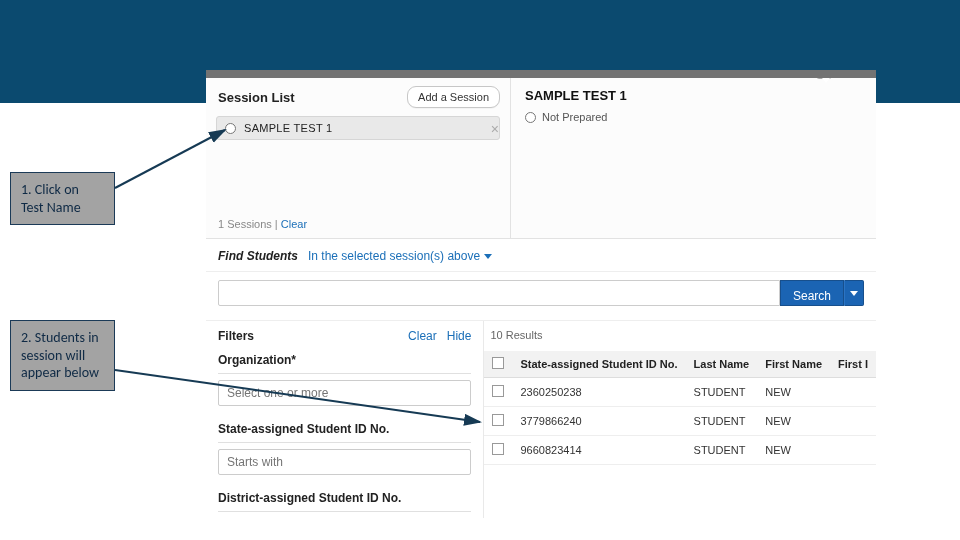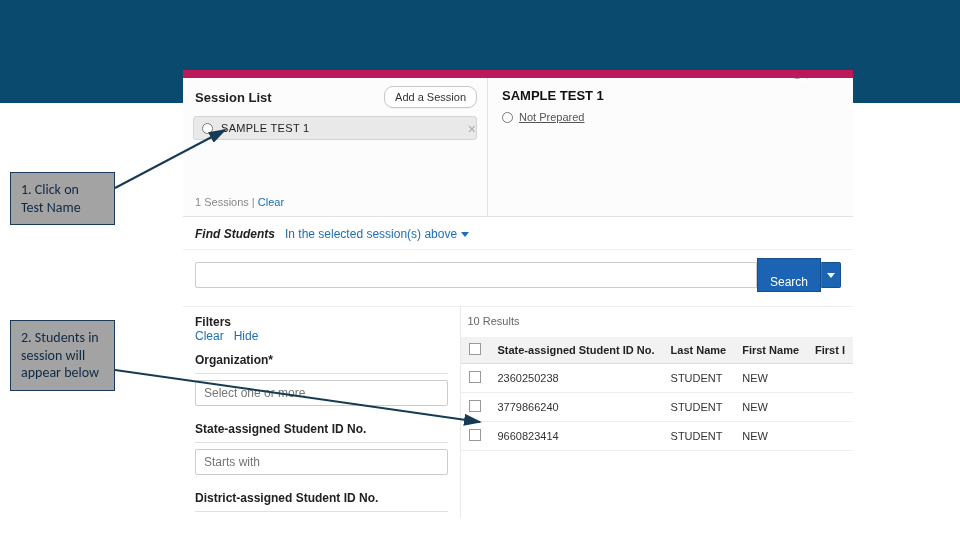--- a/index.html
+++ b/index.html
@@ -5,24 +5,24 @@
   * { box-sizing: border-box; margin: 0; padding: 0; }
   html, body { width: 960px; height: 540px; font-family: Arial, Helvetica, sans-serif; overflow: hidden; background: #fff; }
 
   .top-band {
     position: absolute; left: 0; top: 0; width: 960px; height: 103px;
     background: #0b4a6f;
   }
 
   .app-frame {
     position: absolute;
-    left: 183px; top: 70px;
+    left: 206px; top: 70px;
     width: 670px; height: 448px;
     background: #fff;
-    border-top: 8px solid #be185d;
+    border-top: 8px solid #737373;
     overflow: hidden;
     display: flex; flex-direction: column;
   }
 
   .upper {
     display: flex;
     height: 184px;
     border-bottom: 1px solid #e2e2e2;
     background: #fcfcfc;
   }
@@ -56,21 +56,21 @@
     color: #aaa; font-size: 14px; cursor: pointer; padding: 0 4px;
   }
 
   .sl-foot {
     position: absolute; left: 12px; bottom: 8px;
     font-size: 11px; color: #888;
   }
   .sl-foot .clear { color: #1b6fb8; cursor: pointer; }
 
   .detail-title { font-weight: bold; font-size: 13px; color: #111; padding: 10px 14px 6px 14px; }
-  .detail-status { display: flex; align-items: center; padding: 2px 14px; font-size: 11px; color: #555; text-decoration: underline; }
+  .detail-status { display: flex; align-items: center; padding: 2px 14px; font-size: 11px; color: #555; }
   .detail-status .radio { margin-right: 6px; }
 
   .find-row {
     display: flex; align-items: center; gap: 10px;
     padding: 10px 12px 8px 12px;
     border-bottom: 1px solid #eee;
     background: #fff;
   }
   .find-label { font-weight: bold; font-size: 12px; color: #222; font-style: italic; }
   .find-scope { color: #1b6fb8; font-size: 12px; cursor: pointer; display: inline-flex; align-items: center; gap: 4px; }
@@ -83,36 +83,36 @@
     display: flex; align-items: center; gap: 0;
     padding: 8px 12px 14px 12px; background: #fff;
     border-bottom: 1px solid #eee;
   }
   .search-input {
     flex: 1; height: 26px; border: 1px solid #ccc; border-radius: 2px 0 0 2px;
     padding: 0 8px; font-size: 12px;
   }
   .btn-search {
     height: 26px; background: #1b64b3; color: #fff; border: 1px solid #174f8c;
-    font-size: 12px; padding: 16px 12px; cursor: pointer;
+    font-size: 12px; padding: 8px 12px; cursor: pointer;
     border-radius: 0;
     text-align: right;
   }
   .btn-search-dd {
     height: 26px; width: 20px; background: #1b64b3; border: 1px solid #174f8c; border-left: 1px solid #2b74c3;
     display: flex; align-items: center; justify-content: center; cursor: pointer;
     border-radius: 0 2px 2px 0;
   }
   .btn-search-dd .caret-down { border-top-color: #fff; }
 
   .lower { display: flex; flex: 1; }
   .lower-left { width: 305px; border-right: 1px solid #e9e9e9; padding: 4px 12px 0 12px; font-size: 12px; }
   .lower-right { flex: 1; padding: 4px 0 0 0; font-size: 12px; }
 
-  .filters-head { display: flex; align-items: baseline; justify-content: space-between; padding: 4px 0; flex-direction: column; }
+  .filters-head { display: flex; align-items: baseline; justify-content: space-between; padding: 4px 0; }
   .filters-title { font-weight: bold; font-size: 12px; color: #222; }
   .filters-links { color: #1b6fb8; font-size: 12px; }
   .filters-links span { cursor: pointer; }
 
   .sub-label { font-weight: bold; font-size: 12px; color: #222; padding: 6px 0 4px 0; }
   .hr { height: 1px; background: #e0e0e0; margin: 2px 0 6px 0; }
   .field {
     width: 100%; height: 26px; border: 1px solid #ccc; border-radius: 2px;
     padding: 0 8px; font-size: 12px; color: #888; background: #fff;
   }

